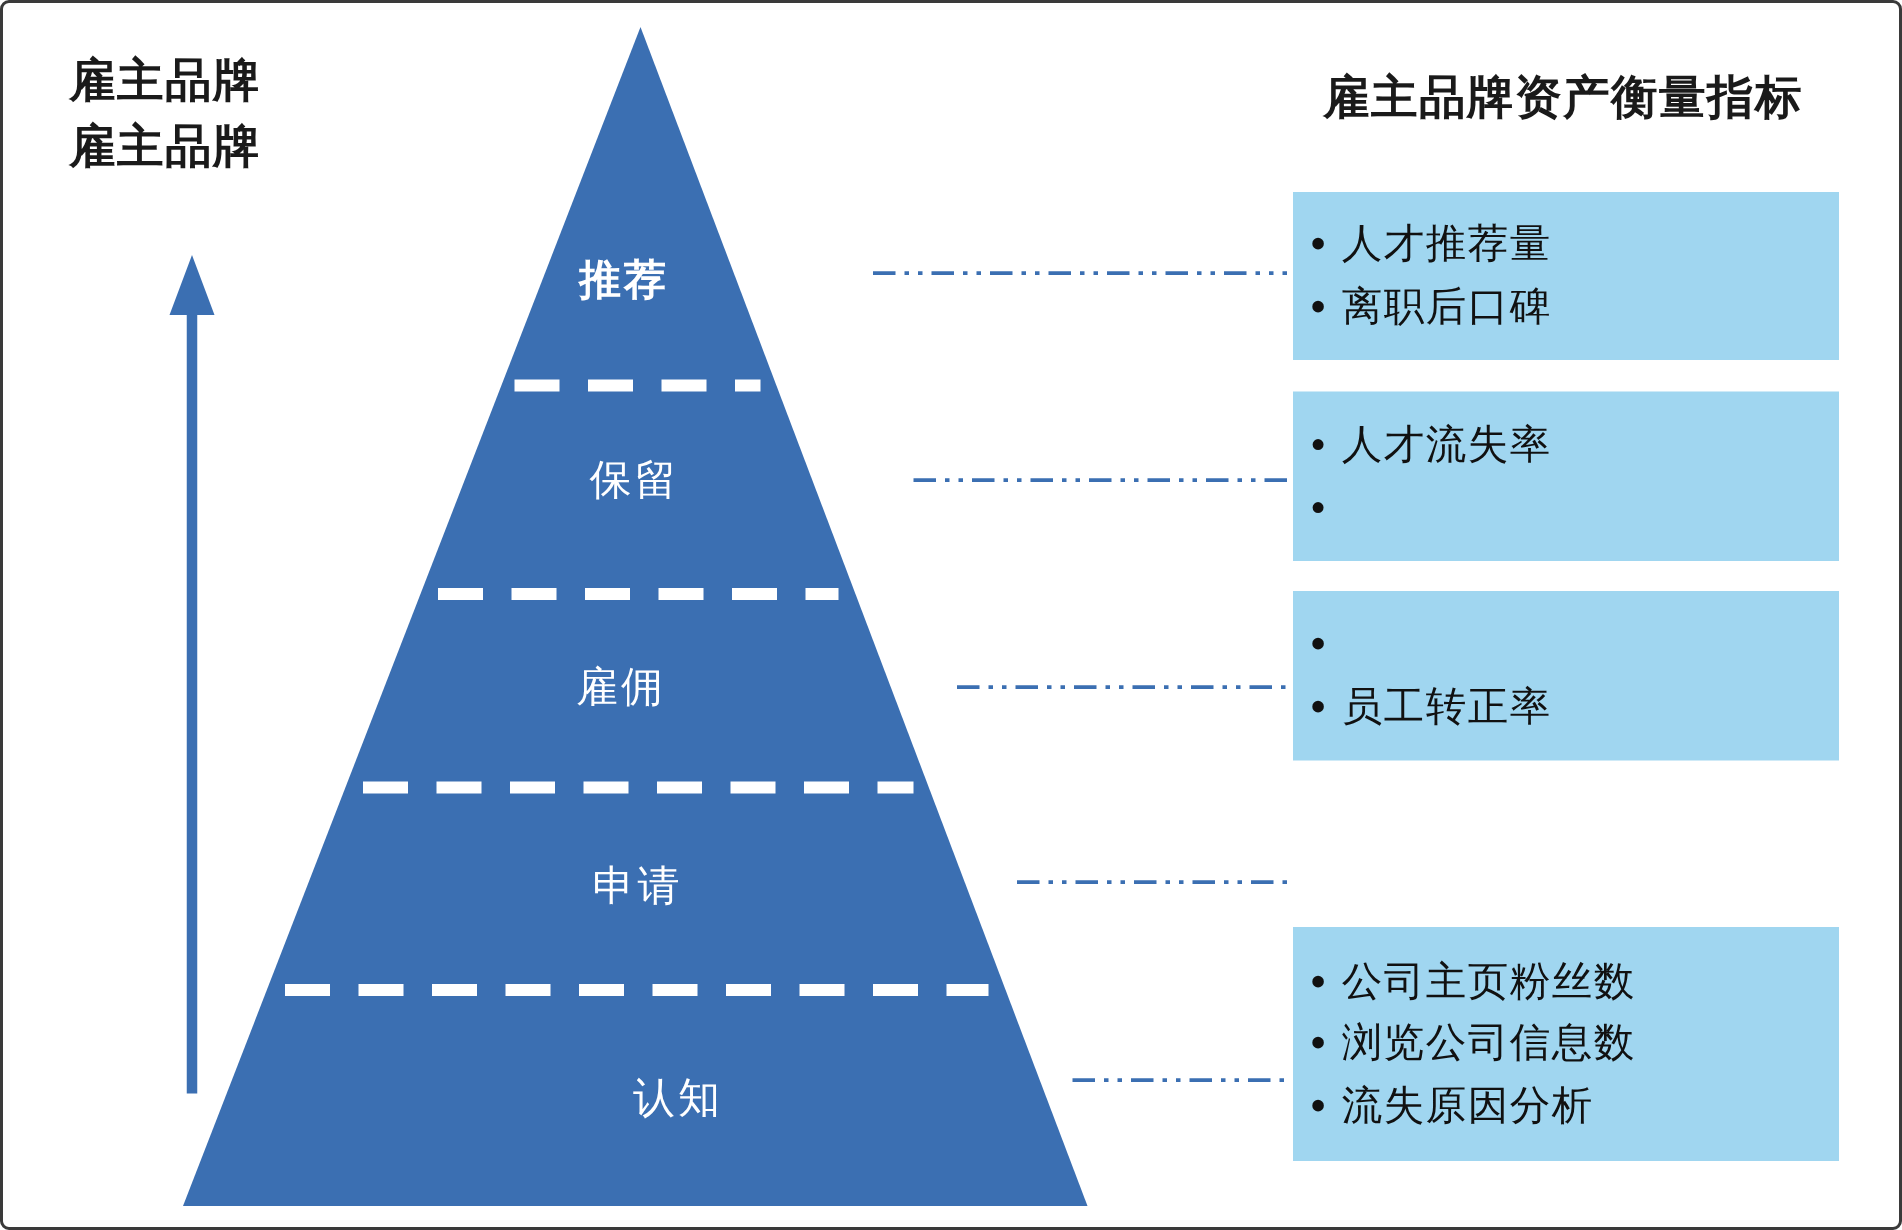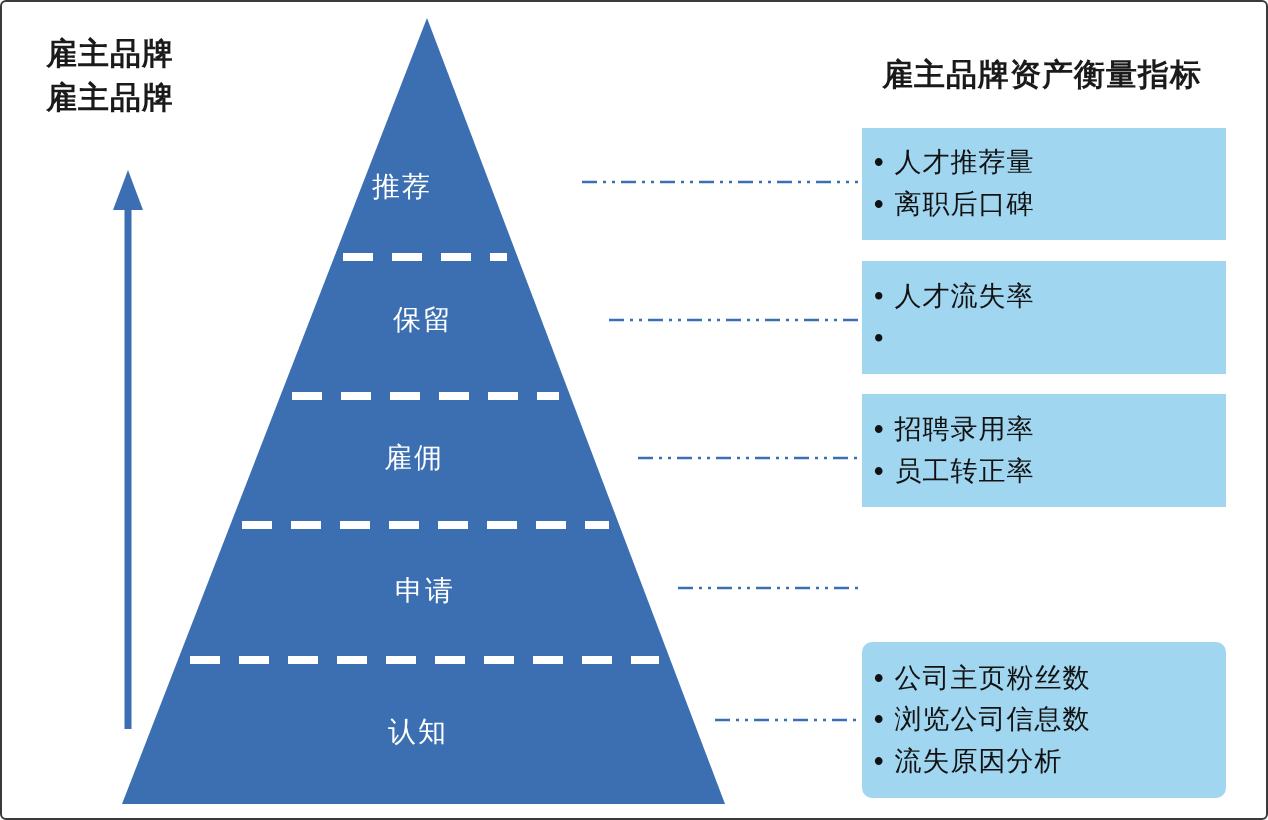--- a/index.html
+++ b/index.html
@@ -32,21 +32,21 @@
     top: 30px;
     font-size: 31px;
     font-weight: 600;
     color: #1a1a1a;
     line-height: 1.42;
     letter-spacing: 1px;
   }
   .right-title {
     position: absolute;
     left: 840px;
-    top: 52px;
+    top: 42px;
     width: 400px;
     text-align: center;
     font-size: 31px;
     font-weight: 600;
     color: #1a1a1a;
     letter-spacing: 1px;
   }
   .level-label {
     position: absolute;
     transform: translate(-50%, -50%);
@@ -106,25 +106,25 @@
     <line x1="713" y1="718" x2="856" y2="718" stroke="#3b6fb2" stroke-width="2.5" stroke-dasharray="15 6 3 6 3 6"></line>
   </svg>
 
   <div class="left-title">
     <div>雇主品牌</div>
     <div>雇主品牌</div>
   </div>
 
   <div class="right-title">雇主品牌资产衡量指标</div>
 
-  <div class="level-label" style="left:400px; top:185px;">推荐</div>
+  <div class="level-label" style="left:414px; top:185px;font-weight:bold;">推荐</div>
   <div class="level-label" style="left:421px; top:318px;">保留</div>
   <div class="level-label" style="left:412px; top:456px;">雇佣</div>
   <div class="level-label" style="left:423px; top:589px;">申请</div>
-  <div class="level-label" style="left:416px; top:730px;">认知</div>
+  <div class="level-label" style="left:450px; top:730px;">认知</div>
 
   <div class="metric-box" style="top:126px; height:112px;">
     <div class="metric-item">
       <span class="bullet"></span>
       <span>人才推荐量</span>
     </div>
     <div class="metric-item">
       <span class="bullet"></span>
       <span>离职后口碑</span>
     </div>
@@ -136,30 +136,29 @@
       <span>人才流失率</span>
     </div>
     <div class="metric-item">
       <span class="bullet"></span>
     </div>
   </div>
 
   <div class="metric-box" style="top:392px; height:113px;">
     <div class="metric-item">
       <span class="bullet"></span>
-      <span>招聘录用率</span>
     </div>
     <div class="metric-item">
       <span class="bullet"></span>
       <span>员工转正率</span>
     </div>
   </div>
 
 
-  <div class="metric-box" style="top:640px; height:156px;border-radius:10px;">
+  <div class="metric-box" style="top:616px; height:156px;">
     <div class="metric-item">
       <span class="bullet"></span>
       <span>公司主页粉丝数</span>
     </div>
     <div class="metric-item">
       <span class="bullet"></span>
       <span>浏览公司信息数</span>
     </div>
     <div class="metric-item">
       <span class="bullet"></span>

